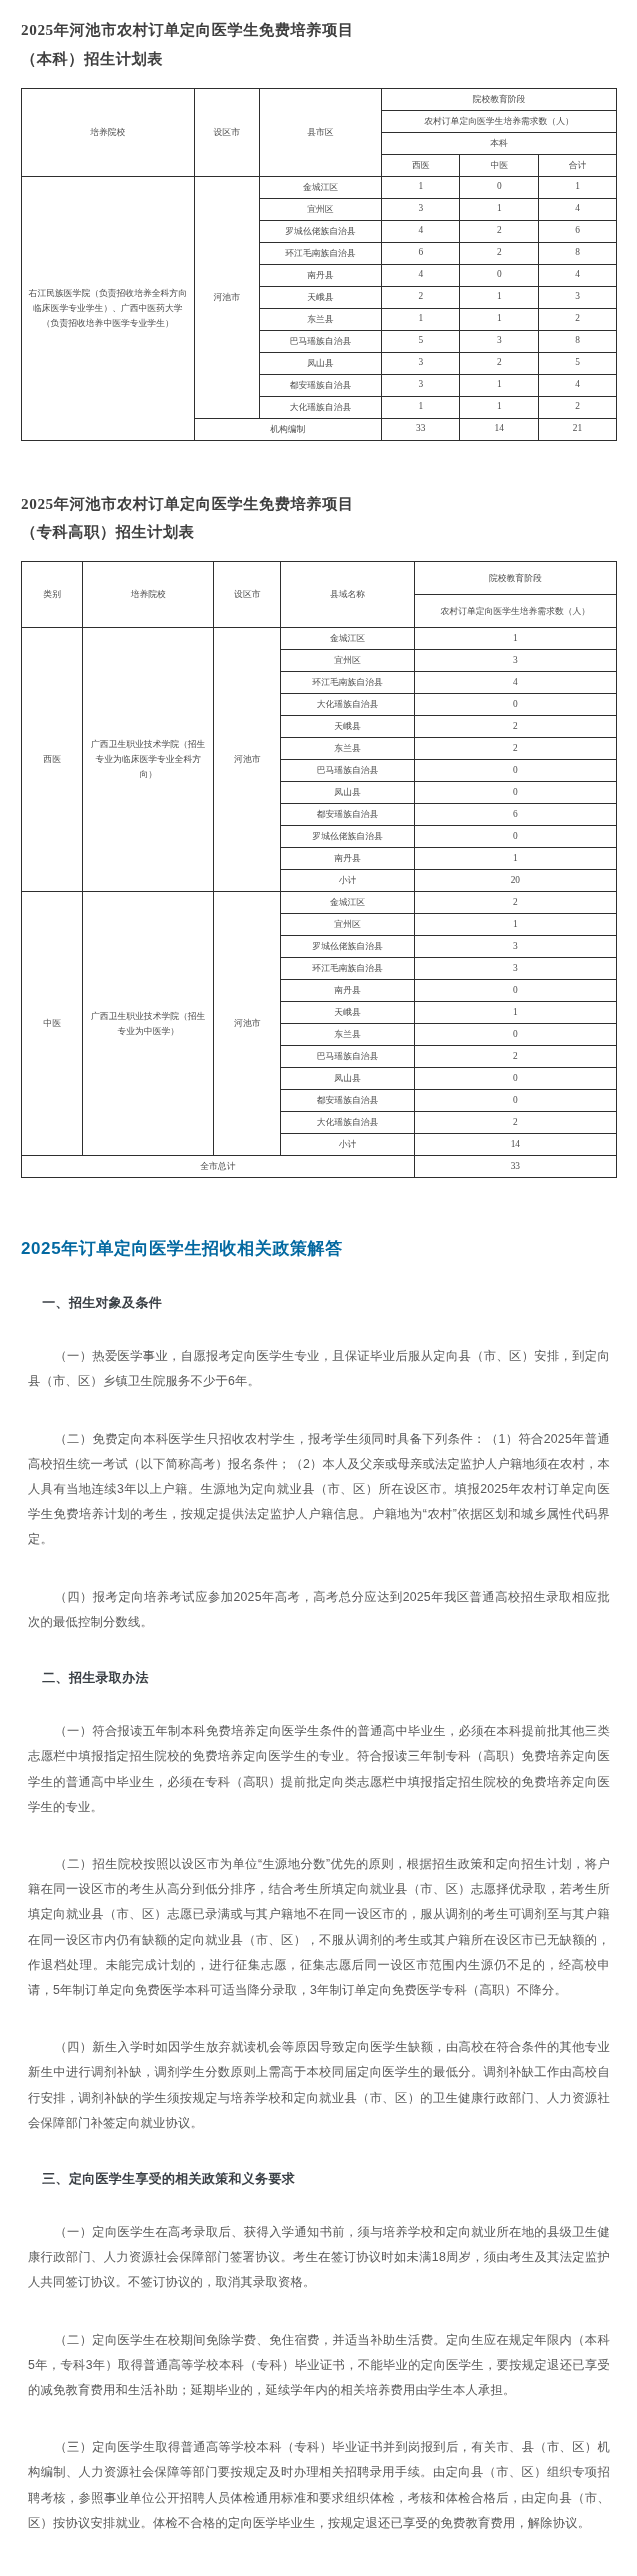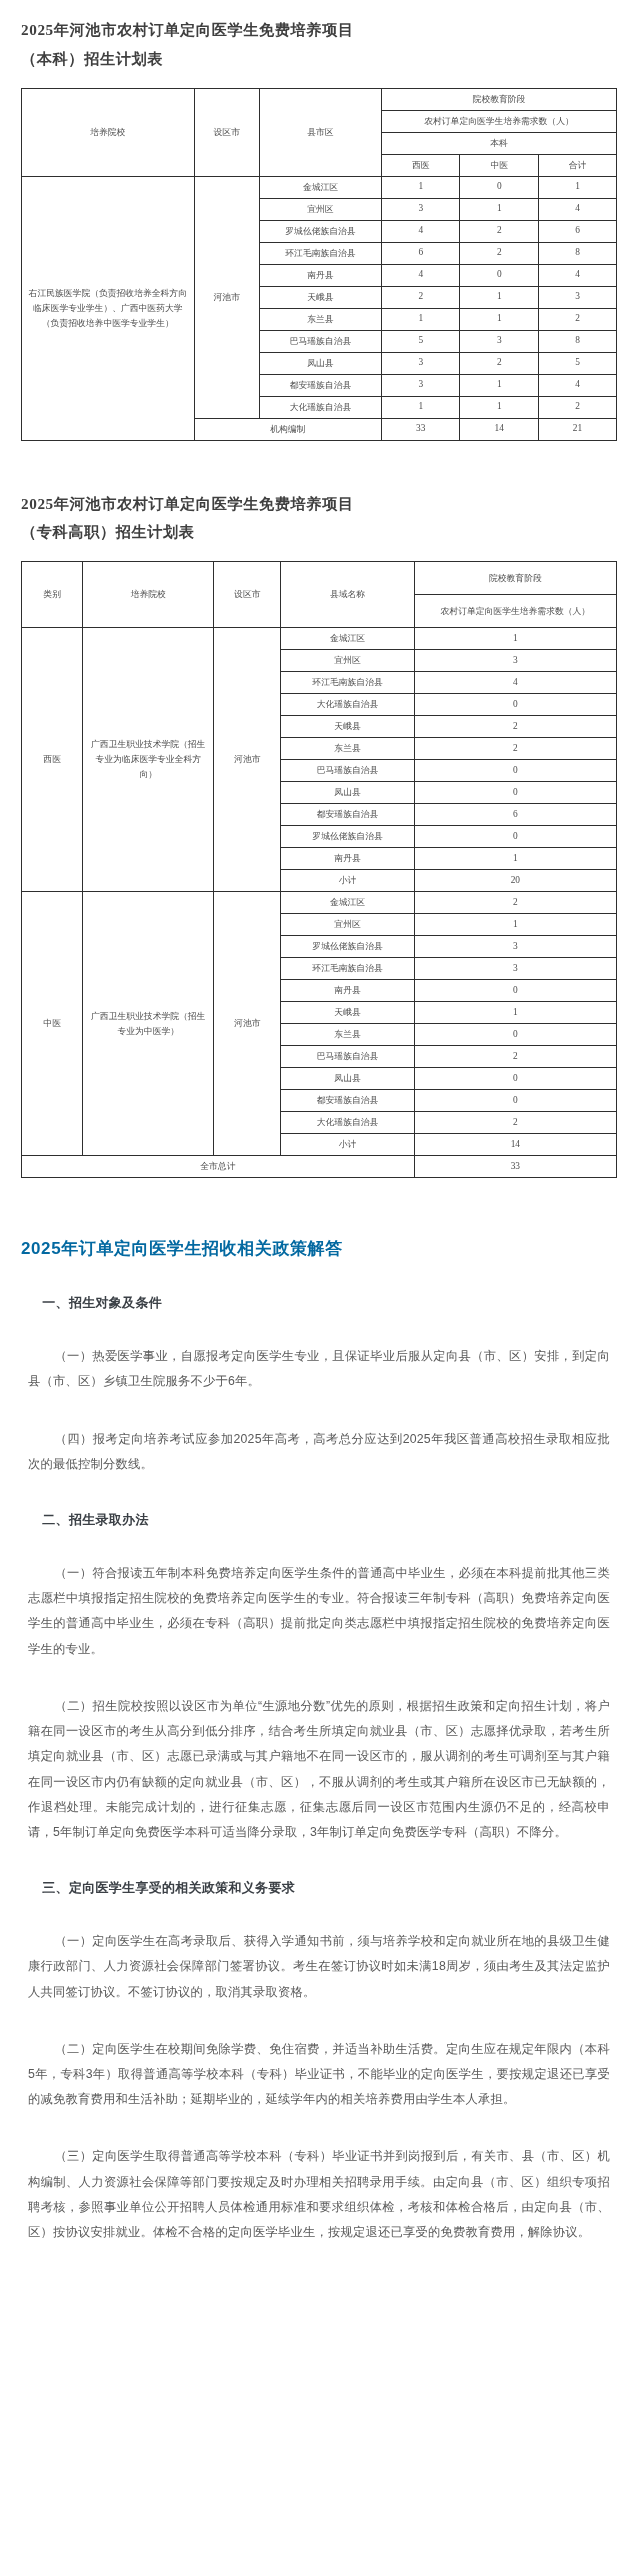--- a/index.html
+++ b/index.html
@@ -338,24 +338,26 @@
           <td colspan="4">全市总计</td>
           <td class="num">33</td>
         </tr>
       </tbody>
   </table>
 
   <h2 class="policy-title">2025年订单定向医学生招收相关政策解答</h2>
   <div class="policy" id="policy">
       <h3>一、招生对象及条件</h3>
       <p>（一）热爱医学事业，自愿报考定向医学生专业，且保证毕业后服从定向县（市、区）安排，到定向县（市、区）乡镇卫生院服务不少于6年。</p>
+      <p>（二）免费定向本科医学生只招收农村学生，报考学生须同时具备下列条件：（1）符合2025年普通高校招生统一考试（以下简称高考）报名条件；（2）本人及父亲或母亲或法定监护人户籍地须在农村，本人具有当地连续3年以上户籍。生源地为定向就业县（市、区）所在设区市。填报2025年农村订单定向医学生免费培养计划的考生，按规定提供法定监护人户籍信息。户籍地为“农村”依据区划和城乡属性代码界定。</p>
       <p>（四）报考定向培养考试应参加2025年高考，高考总分应达到2025年我区普通高校招生录取相应批次的最低控制分数线。</p>
       <h3>二、招生录取办法</h3>
       <p>（一）符合报读五年制本科免费培养定向医学生条件的普通高中毕业生，必须在本科提前批其他三类志愿栏中填报指定招生院校的免费培养定向医学生的专业。符合报读三年制专科（高职）免费培养定向医学生的普通高中毕业生，必须在专科（高职）提前批定向类志愿栏中填报指定招生院校的免费培养定向医学生的专业。</p>
       <p>（二）招生院校按照以设区市为单位“生源地分数”优先的原则，根据招生政策和定向招生计划，将户籍在同一设区市的考生从高分到低分排序，结合考生所填定向就业县（市、区）志愿择优录取，若考生所填定向就业县（市、区）志愿已录满或与其户籍地不在同一设区市的，服从调剂的考生可调剂至与其户籍在同一设区市内仍有缺额的定向就业县（市、区），不服从调剂的考生或其户籍所在设区市已无缺额的，作退档处理。未能完成计划的，进行征集志愿，征集志愿后同一设区市范围内生源仍不足的，经高校申请，5年制订单定向免费医学本科可适当降分录取，3年制订单定向免费医学专科（高职）不降分。</p>
+      <p>（四）新生入学时如因学生放弃就读机会等原因导致定向医学生缺额，由高校在符合条件的其他专业新生中进行调剂补缺，调剂学生分数原则上需高于本校同届定向医学生的最低分。调剂补缺工作由高校自行安排，调剂补缺的学生须按规定与培养学校和定向就业县（市、区）的卫生健康行政部门、人力资源社会保障部门补签定向就业协议。</p>
       <h3>三、定向医学生享受的相关政策和义务要求</h3>
       <p>（一）定向医学生在高考录取后、获得入学通知书前，须与培养学校和定向就业所在地的县级卫生健康行政部门、人力资源社会保障部门签署协议。考生在签订协议时如未满18周岁，须由考生及其法定监护人共同签订协议。不签订协议的，取消其录取资格。</p>
       <p>（二）定向医学生在校期间免除学费、免住宿费，并适当补助生活费。定向生应在规定年限内（本科5年，专科3年）取得普通高等学校本科（专科）毕业证书，不能毕业的定向医学生，要按规定退还已享受的减免教育费用和生活补助；延期毕业的，延续学年内的相关培养费用由学生本人承担。</p>
       <p>（三）定向医学生取得普通高等学校本科（专科）毕业证书并到岗报到后，有关市、县（市、区）机构编制、人力资源社会保障等部门要按规定及时办理相关招聘录用手续。由定向县（市、区）组织专项招聘考核，参照事业单位公开招聘人员体检通用标准和要求组织体检，考核和体检合格后，由定向县（市、区）按协议安排就业。体检不合格的定向医学毕业生，按规定退还已享受的免费教育费用，解除协议。</p>
     </div>
 
 </div>
 
 
 </body></html>

